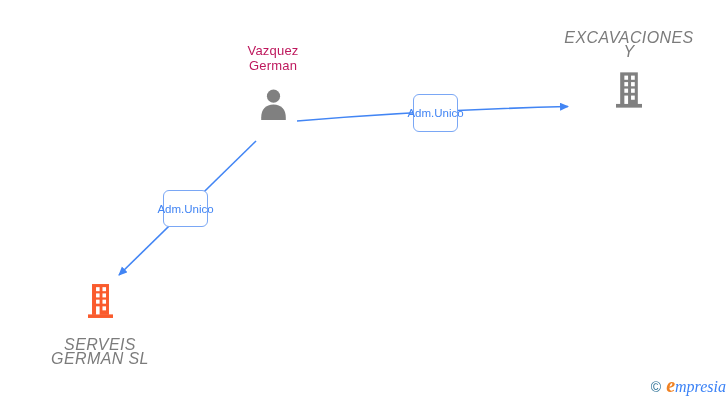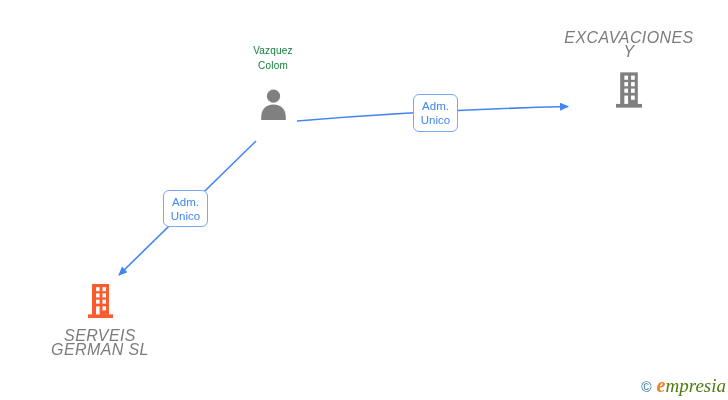--- a/index.html
+++ b/index.html
@@ -24,38 +24,37 @@
   }
   .node-label {
     color: #7b7b7b;
     font-size: 16px;
     line-height: 14px;
     letter-spacing: 0.4px;
     white-space: nowrap;
     font-style: italic;
   }
   .person-name {
-    color: #15803d;
-    font-size: 10px;
+    color: #be185d;
+    font-size: 13px;
     line-height: 14.5px;
     letter-spacing: 0.2px;
     white-space: nowrap;
   }
   .icon-wrap { display: block; }
   .edge-label {
     position: absolute;
     z-index: 3;
     background: #ffffff;
     border: 1.5px solid #7aa7f5;
     border-radius: 6px;
     color: #4285f4;
     font-size: 11.5px;
     line-height: 14px;
     display: flex;
-    flex-direction: column;
     align-items: center;
     justify-content: center;
     box-sizing: border-box;
   }
   .brand {
     position: absolute;
     right: 2px;
     bottom: 3px;
     z-index: 2;
     display: flex;
@@ -68,45 +67,45 @@
     margin-right: 5px;
   }
   .brand .logo-e {
     color: #f08122;
     font-family: "Liberation Serif", serif;
     font-style: italic;
     font-weight: bold;
     font-size: 20px;
   }
   .brand .logo-rest {
-    color: #4d7c0f;
+    color: #3b82f6;
     font-family: "Liberation Serif", serif;
     font-style: italic;
-    font-size: 19px;
+    font-size: 16px;
   }
 </style>
 </head>
 <body>
 
 <div class="canvas">
 
   <svg class="edges-layer" viewBox="0 0 728 400" xmlns="http://www.w3.org/2000/svg">
     <defs>
       <marker id="arrowBlue" markerUnits="userSpaceOnUse" markerWidth="12" markerHeight="10" refX="8" refY="4" orient="auto">
         <path d="M0,0 L9,4 L0,8 Z" fill="#4285f4"></path>
       </marker>
     </defs>
     <path d="M297,121 Q430,110 568,106.5" fill="none" stroke-width="1.6" marker-end="url(#arrowBlue)" stroke="#4285f4"></path>
     <path d="M256,141 L119,275" fill="none" stroke-width="1.6" marker-end="url(#arrowBlue)" stroke="#4285f4"></path>
   </svg>
 
   <div class="node" style="left:203px; top:44px; width:140px;">
     <div>
       <div class="person-name">Vazquez</div>
-      <div class="person-name">Colom</div>
+      <div class="person-name">German</div>
     </div>
     <svg class="icon-wrap" width="29" height="31" viewBox="0 0 29 31" style="margin:16px auto 0;">
       <g fill="#808080">
         <circle cx="14.5" cy="7.2" r="6.6"></circle>
         <path d="M14.5,15.6 C6.8,15.6 2.2,20.6 2.2,28.6 L2.2,31 L26.8,31 L26.8,28.6 C26.8,20.6 22.2,15.6 14.5,15.6 Z"></path>
       </g>
     </svg>
   </div>
 
   <div class="node" style="left:544px; top:31px; width:170px;">
@@ -142,21 +141,21 @@
         <rect x="9" y="3.5" width="4" height="4.5"></rect>
         <rect x="16.2" y="3.5" width="4" height="4.5"></rect>
         <rect x="9" y="10.5" width="4" height="4.5"></rect>
         <rect x="16.2" y="10.5" width="4" height="4.5"></rect>
         <rect x="9" y="17.5" width="4" height="4.5"></rect>
         <rect x="16.2" y="17.5" width="4" height="4.5"></rect>
         <rect x="9" y="25" width="4" height="9"></rect>
         <rect x="16.2" y="25" width="4" height="4.5"></rect>
       </g>
     </svg>
-    <div style="margin-top:10px;">
+    <div style="margin-top:19px;">
       <div class="node-label">SERVEIS</div>
       <div class="node-label">GERMAN SL</div>
     </div>
   </div>
 
   <div class="edge-label" style="left:413px; top:94px; width:45px; height:38px;">
     <span>Adm.</span>
     <span>Unico</span>
   </div>
   <div class="edge-label" style="left:163px; top:190px; width:45px; height:37px;">

